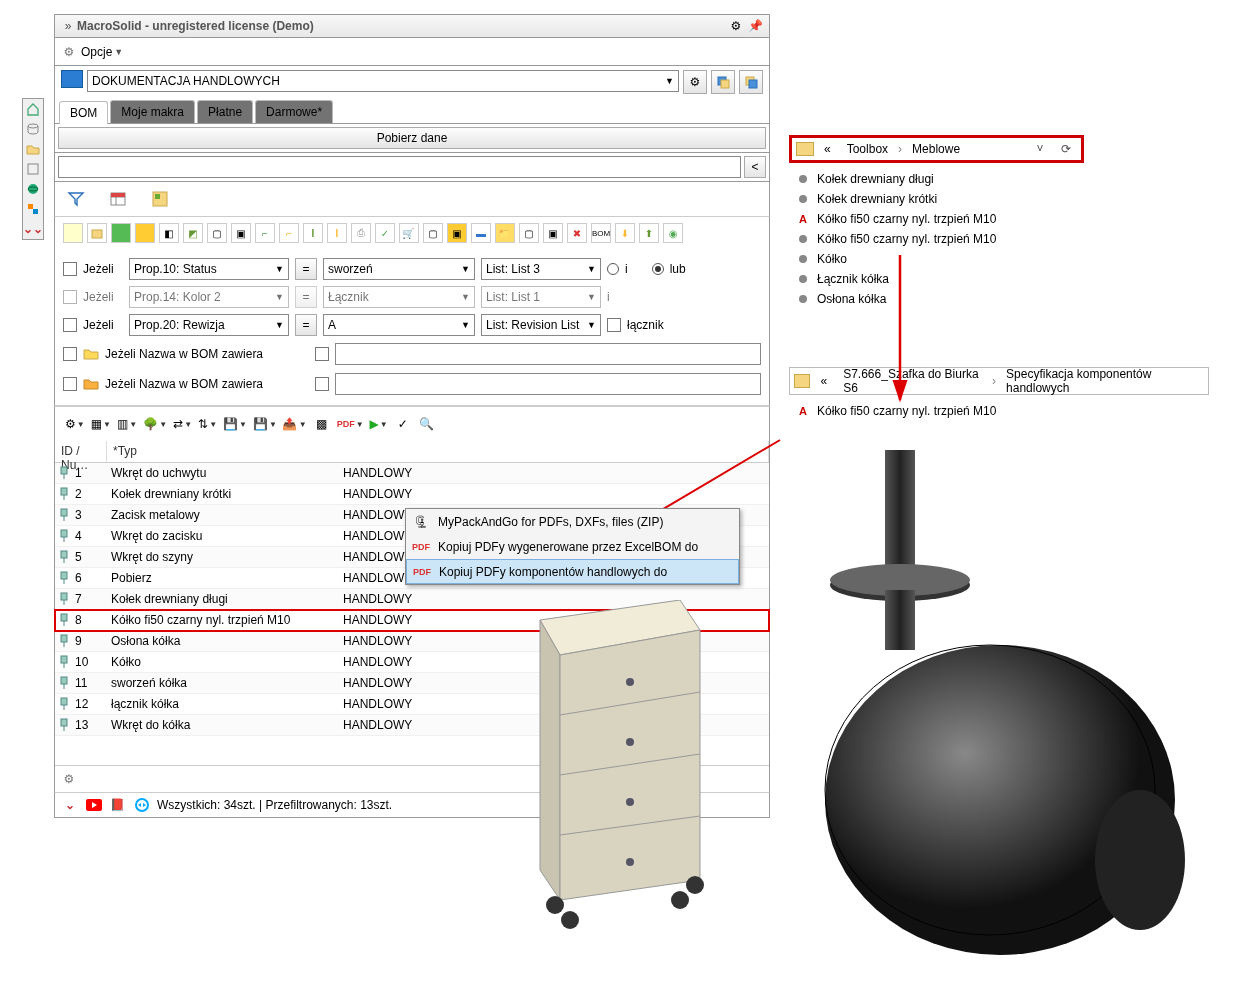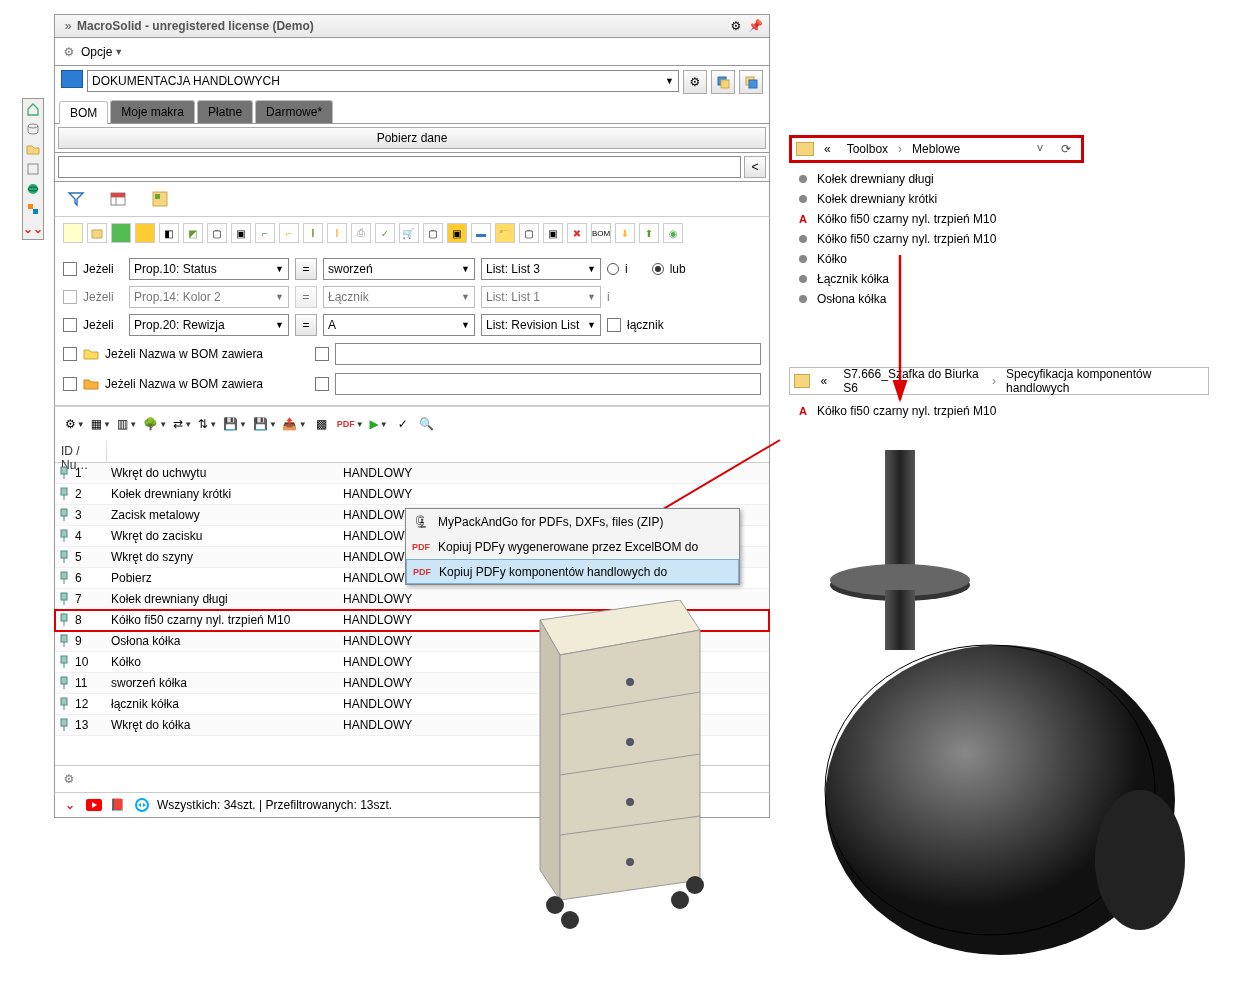--- a/index.html
+++ b/index.html
@@ -360,20 +360,21 @@
         <span class="dd">▼</span>
       </div>
     <div class="tb2" style="color:#2a2">▶<span class="dd">▼</span></div>
     <div class="tb2">✓</div>
     <div class="tb2">🔍</div>
   </div>
 
   <div class="grid">
     <div class="grid-head">
       <div class="col-id">ID / Nu…</div>
+      <div class="col-typ">*Typ</div>
     </div>
     <div id="grid-body">
         <div class="grid-row">
           <span class="pin">
             <svg width="12" height="14">
               <rect x="3" y="1" width="6" height="7" fill="#9cb" stroke="#588"></rect>
               <path d="M6 8 V13" stroke="#588"></path>
             </svg>
           </span>
           <span class="rid">1</span>

